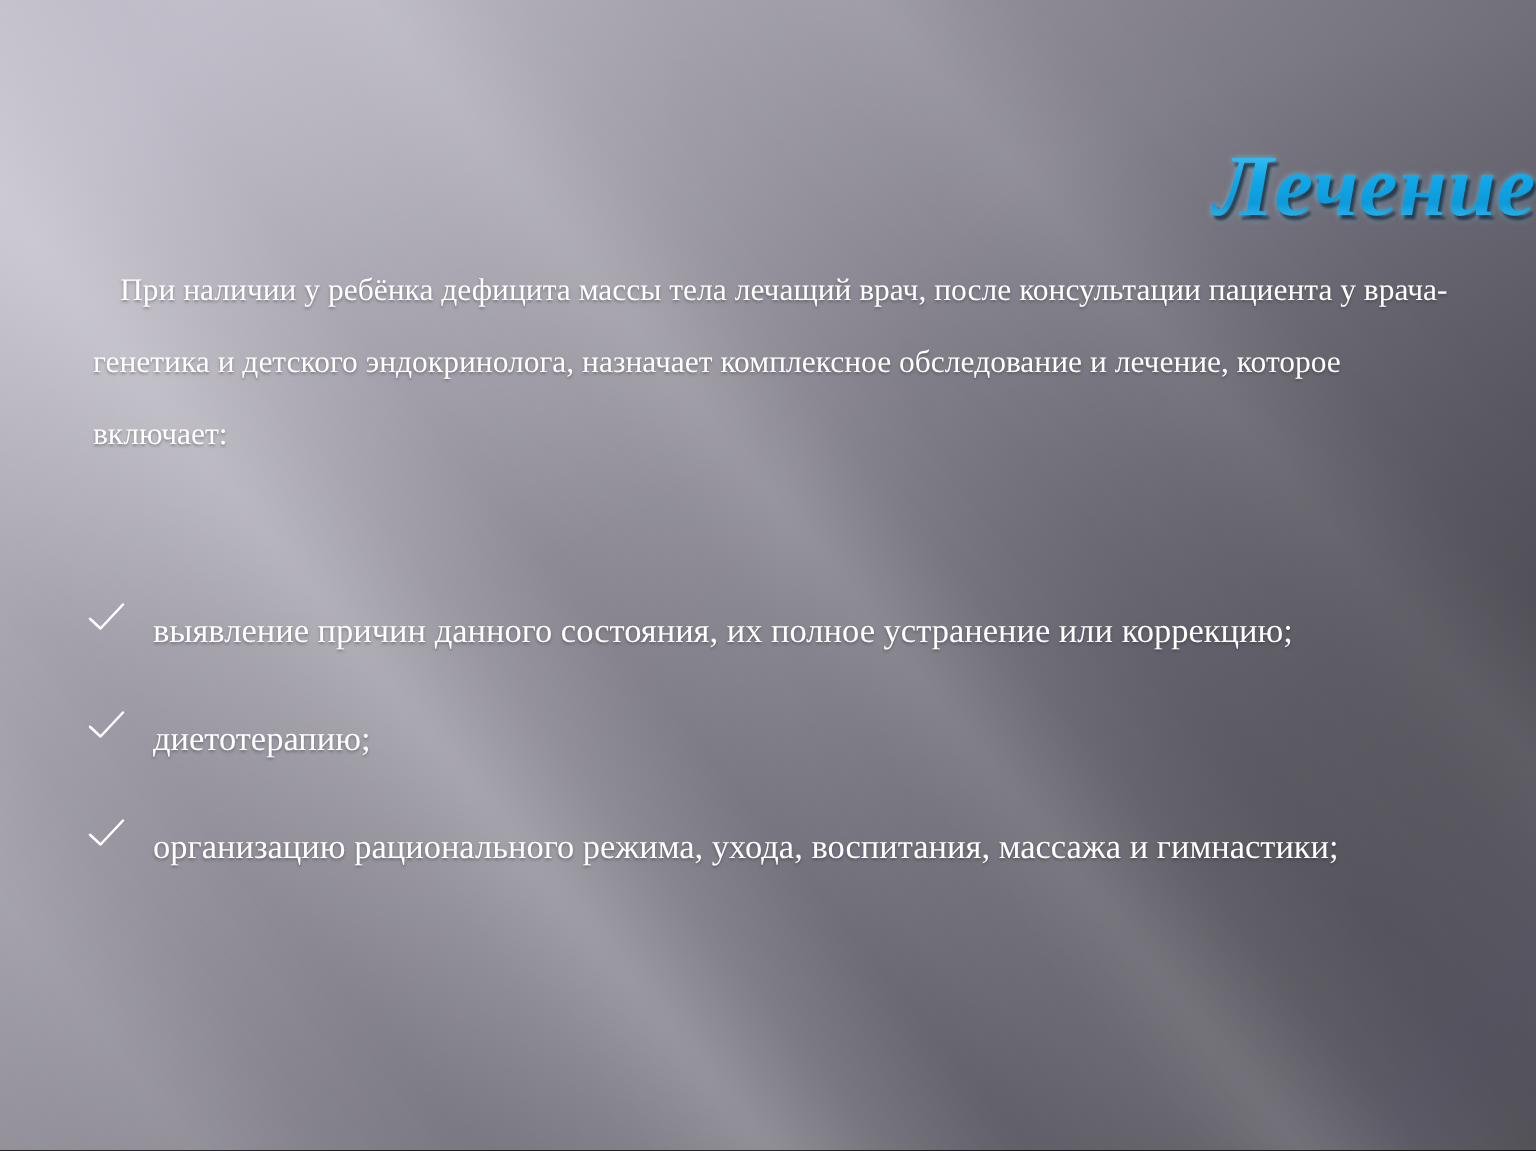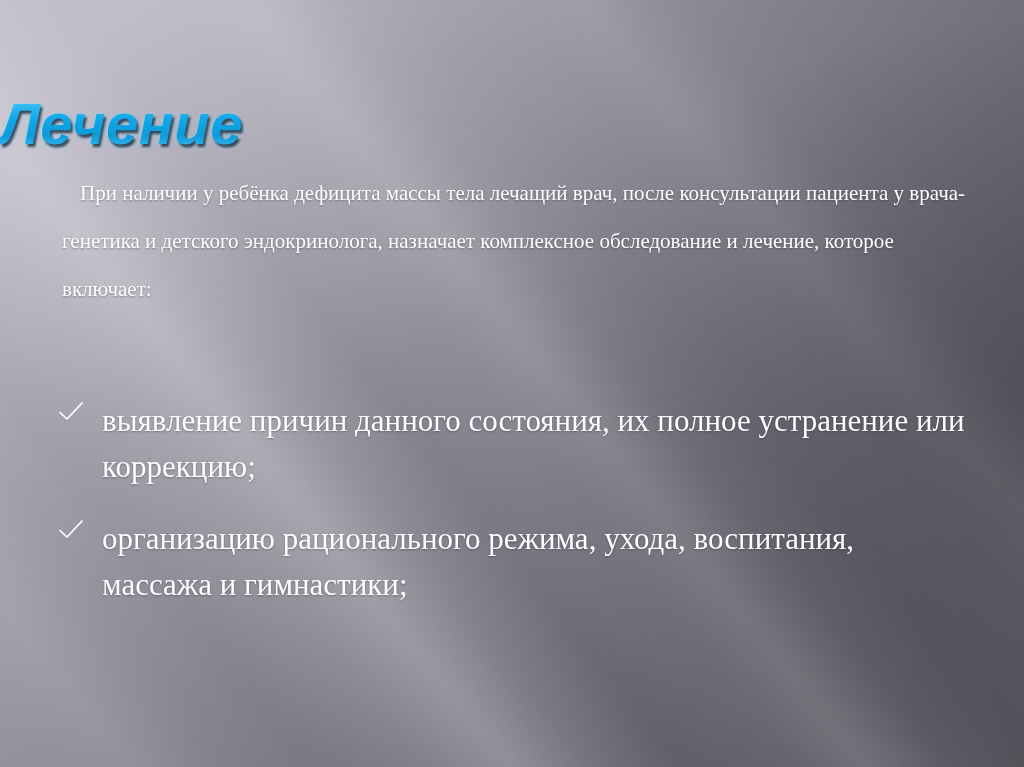--- a/index.html
+++ b/index.html
@@ -79,22 +79,22 @@
     position: absolute;
     inset: 0;
   }
 
   
   .title {
     position: absolute;
     top: 56px;
     left: 0;
     right: 0;
-    text-align: left;
-    font-family: Liberation Sans, sans-serif;
+    text-align: right;
+    font-family: Liberation Serif, serif;
     font-style: italic;
     font-weight: 700;
     font-size: 58px;
     letter-spacing: 0.5px;
     line-height: 1;
     color: #17a9e9;
     background: linear-gradient(180deg,
         #76d4f6 0%,
         #35bcf0 16%,
         #11a7e8 42%,
@@ -131,21 +131,21 @@
     margin: 0;
     padding: 0;
     list-style: none;
   }
 
   .bullet {
     position: relative;
     padding-left: 46px;
     margin-bottom: 26px;
     color: #ffffff;
-    font-size: 31px;
+    font-size: 23px;
     line-height: 46px;
     text-shadow: 0 1px 2px rgba(30,28,35,0.35);
   }
 
   .bullet:last-child { margin-bottom: 0; }
 
   .check-icon {
     position: absolute;
     left: 2px;
     top: 1px;
@@ -173,20 +173,28 @@
 
       <li class="bullet">
         <span class="check-icon">
           <svg viewBox="0 0 26 26" xmlns="http://www.w3.org/2000/svg">
             <path d="M2 13.5 L9 20 L24 4" fill="none" stroke="#ffffff" stroke-width="1.7" stroke-linecap="round" stroke-linejoin="round"></path>
           </svg>
         </span>
         <span>выявление причин данного состояния, их полное устранение или коррекцию;</span>
       </li>
 
+      <li class="bullet">
+        <span class="check-icon">
+          <svg viewBox="0 0 26 26" xmlns="http://www.w3.org/2000/svg">
+            <path d="M2 13.5 L9 20 L24 4" fill="none" stroke="#ffffff" stroke-width="1.7" stroke-linecap="round" stroke-linejoin="round"></path>
+          </svg>
+        </span>
+        <span>диетотерапию;</span>
+      </li>
 
       <li class="bullet">
         <span class="check-icon">
           <svg viewBox="0 0 26 26" xmlns="http://www.w3.org/2000/svg">
             <path d="M2 13.5 L9 20 L24 4" fill="none" stroke="#ffffff" stroke-width="1.7" stroke-linecap="round" stroke-linejoin="round"></path>
           </svg>
         </span>
         <span> организацию рационального режима, ухода, воспитания, массажа и гимнастики;</span>
       </li>
 

